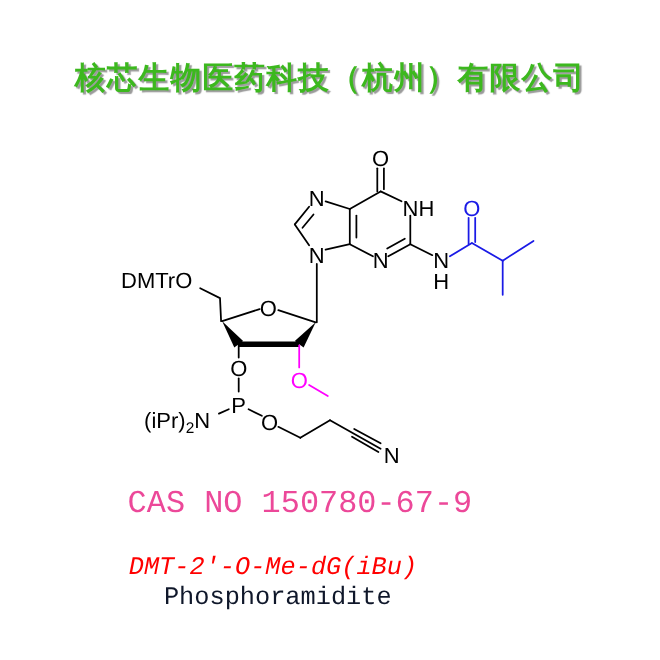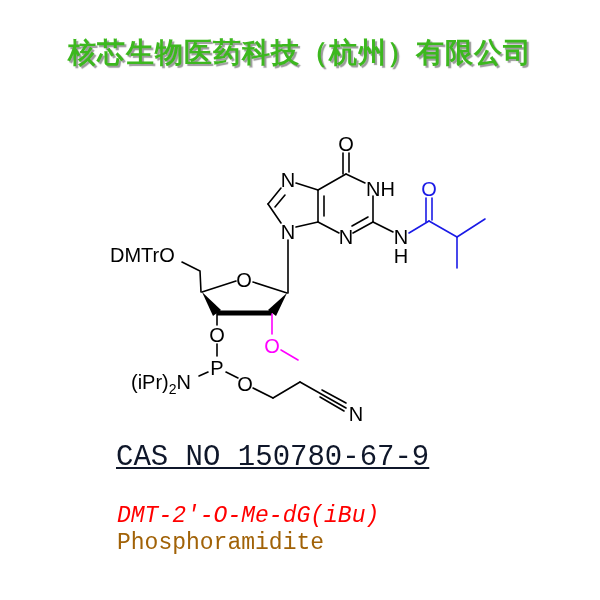--- a/index.html
+++ b/index.html
@@ -1,18 +1,18 @@
 <!DOCTYPE html>
 <html><head>
 <meta charset="utf-8">
 <style>
   html, body { margin: 0; padding: 0; background: #ffffff; }
   body { width: 600px; height: 600px; position: relative; overflow: hidden; }
   #title {
-    position: absolute; left: 0; top: 34px; width: 600px; text-align: center;
+    position: absolute; left: 0; top: 52px; width: 600px; text-align: center;
     font-family: "DejaVu Sans", sans-serif; font-weight: bold; font-size: 28px;
     letter-spacing: 1px; text-shadow: 2px 2px 1px #9a9a9a;
   }
   #structure { position: absolute; left: 0; top: 0; }
   .atom { font-family: "Liberation Sans", sans-serif; font-size: 20px; }
   .cas {
     position: absolute; left: 116px; top: 441px;
     font-family: "Liberation Mono", monospace; font-size: 29px; white-space: nowrap;
   }
   .name {
@@ -113,15 +113,15 @@
     <line x1="300" y1="382" x2="346" y2="408"></line>
     <line x1="322" y1="390" x2="346" y2="403"></line>
     <line x1="320" y1="397" x2="344" y2="411"></line>
   </g>
   <text class="atom" x="217" y="375" text-anchor="middle" fill="#000">P</text>
   <text class="atom" x="131" y="389" fill="#000"><tspan>(iPr)</tspan><tspan font-size="14" dy="5">2</tspan><tspan dy="-5">N</tspan></text>
   <text class="atom" x="245" y="391" text-anchor="middle" fill="#000">O</text>
   <text class="atom" x="356" y="421" text-anchor="middle" fill="#000">N</text>
 </svg>
 
-<div class="cas" style="color:#0f172a;text-decoration:underline;">CAS NO 150780-67-9</div>
+<div class="cas" style="color:#ec4899;">CAS NO 150780-67-9</div>
 <div class="name" id="name1" style="color:#ff0000;">DMT-2'-O-Me-dG(iBu)</div>
-<div class="name" id="name2" style="color:#a16207;">Phosphoramidite</div>
+<div class="name" id="name2" style="color:#0f172a;margin-left:32px;">Phosphoramidite</div>
 
 </body></html>

